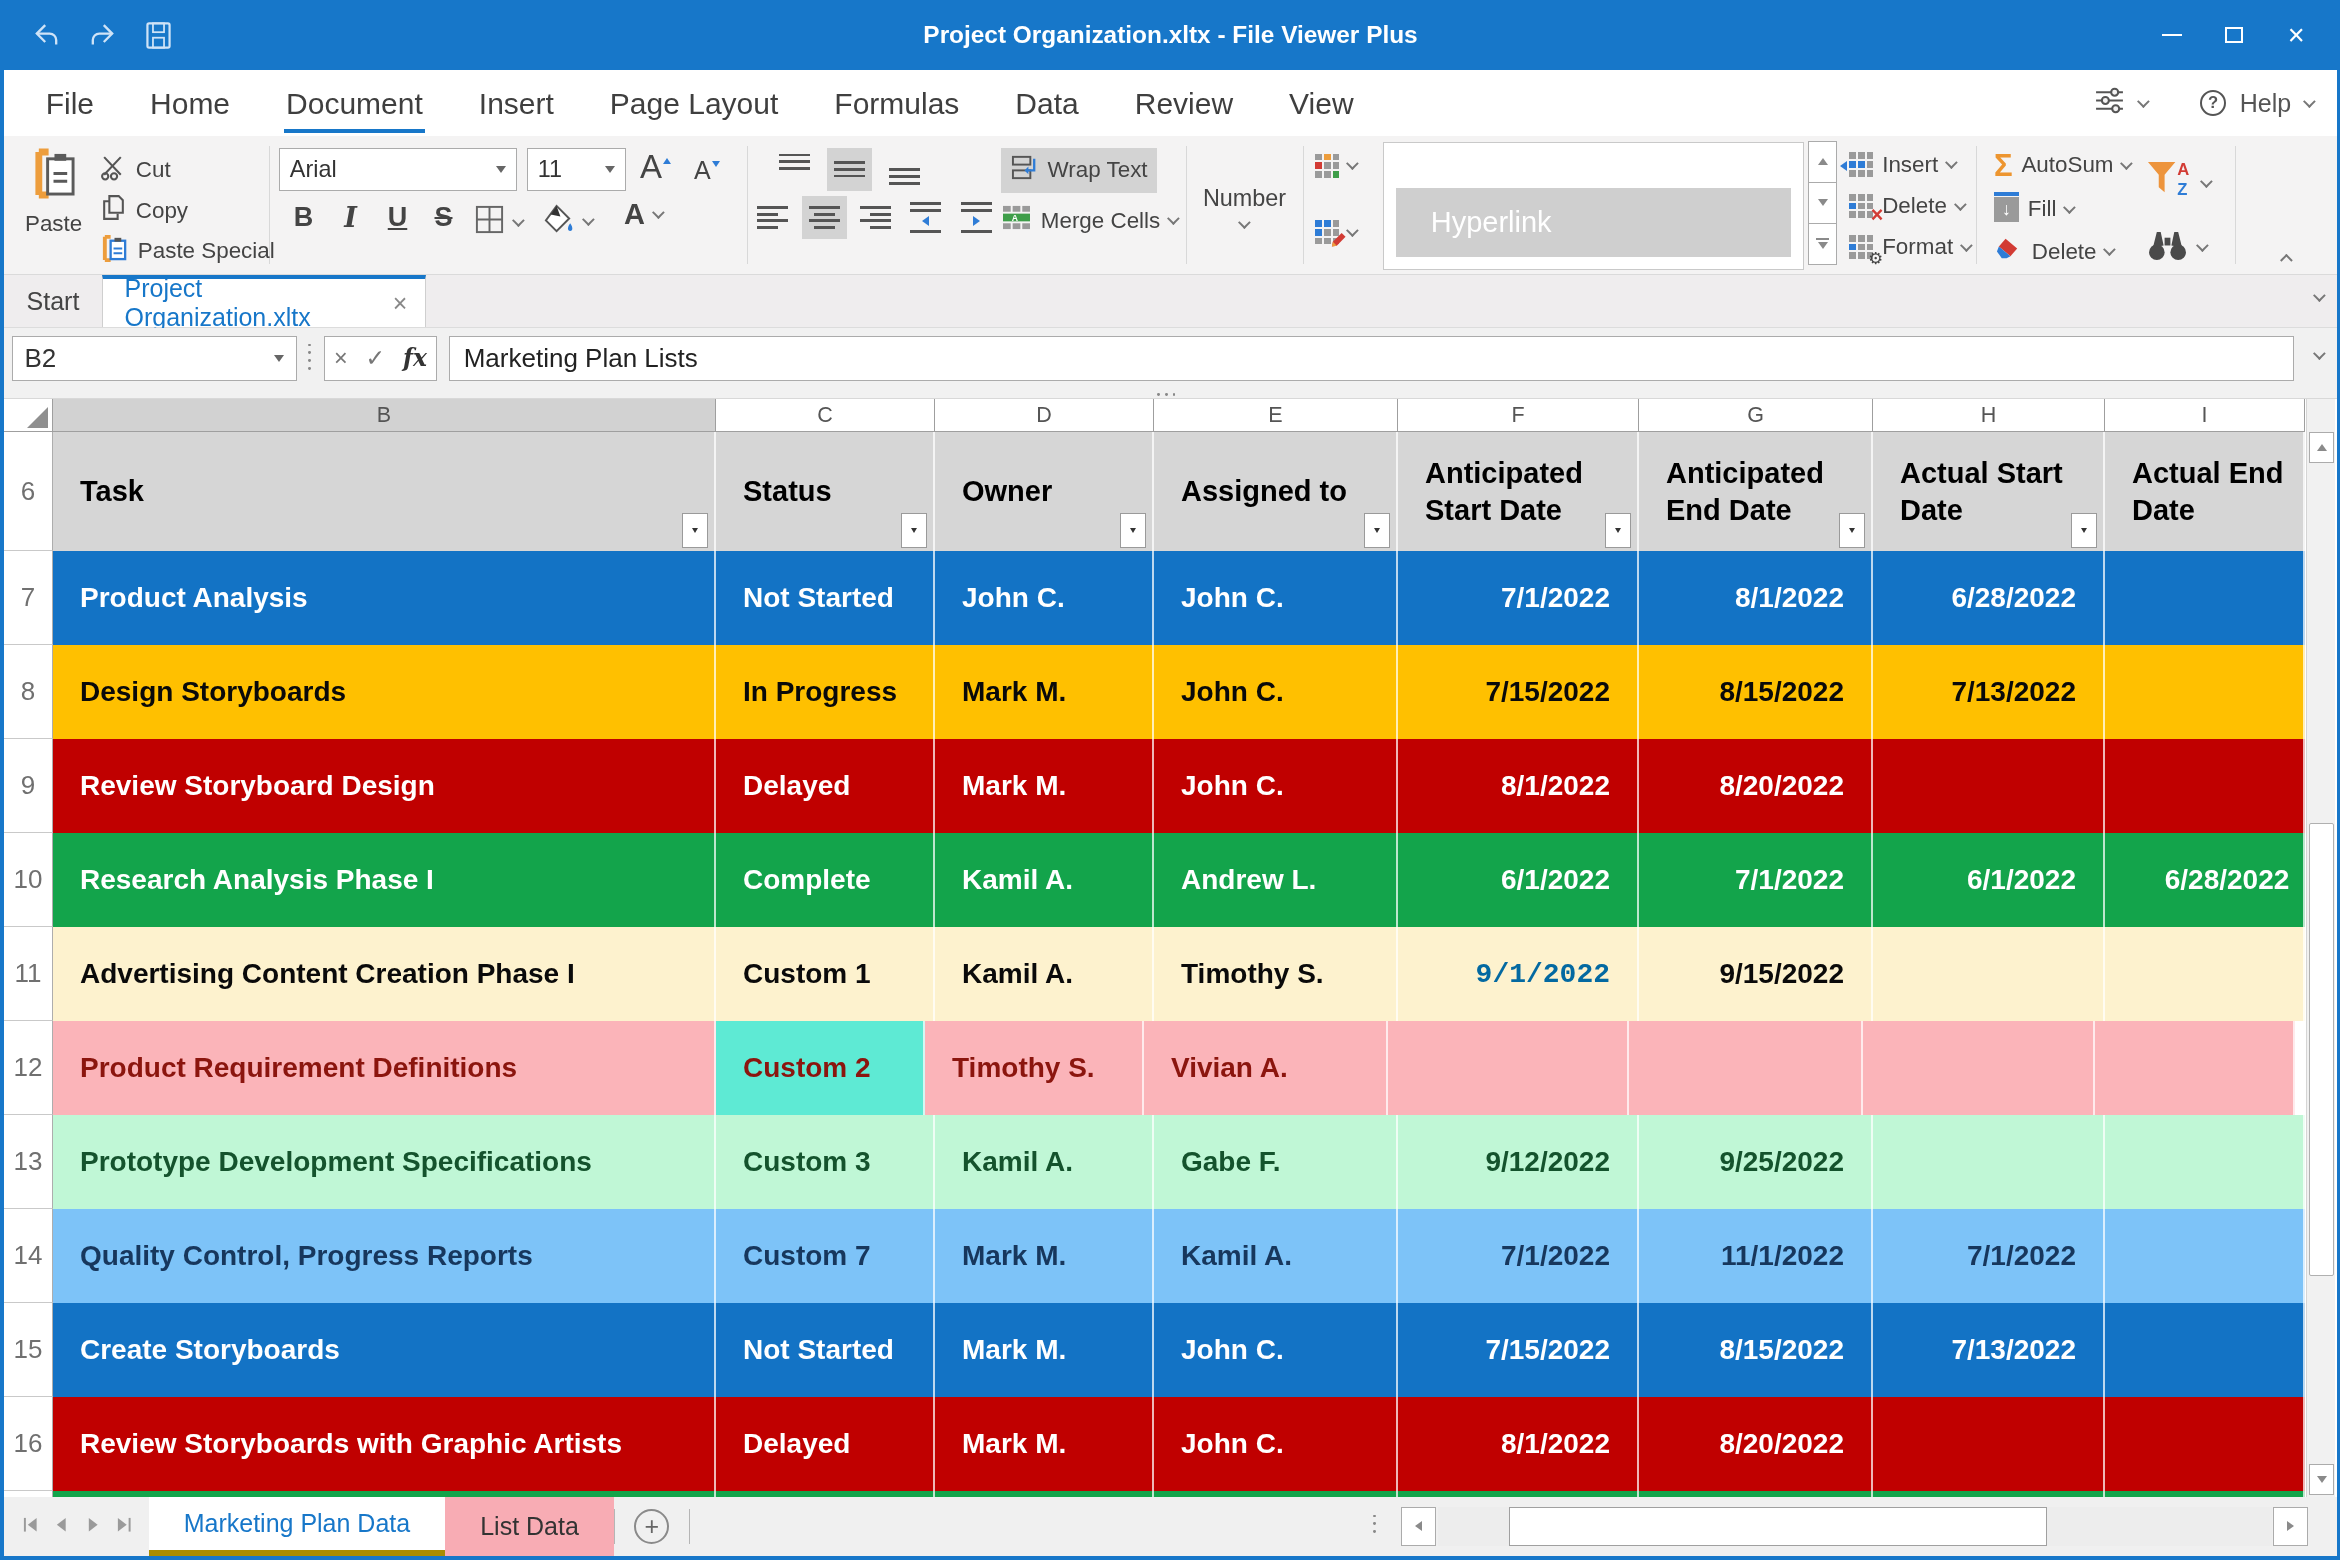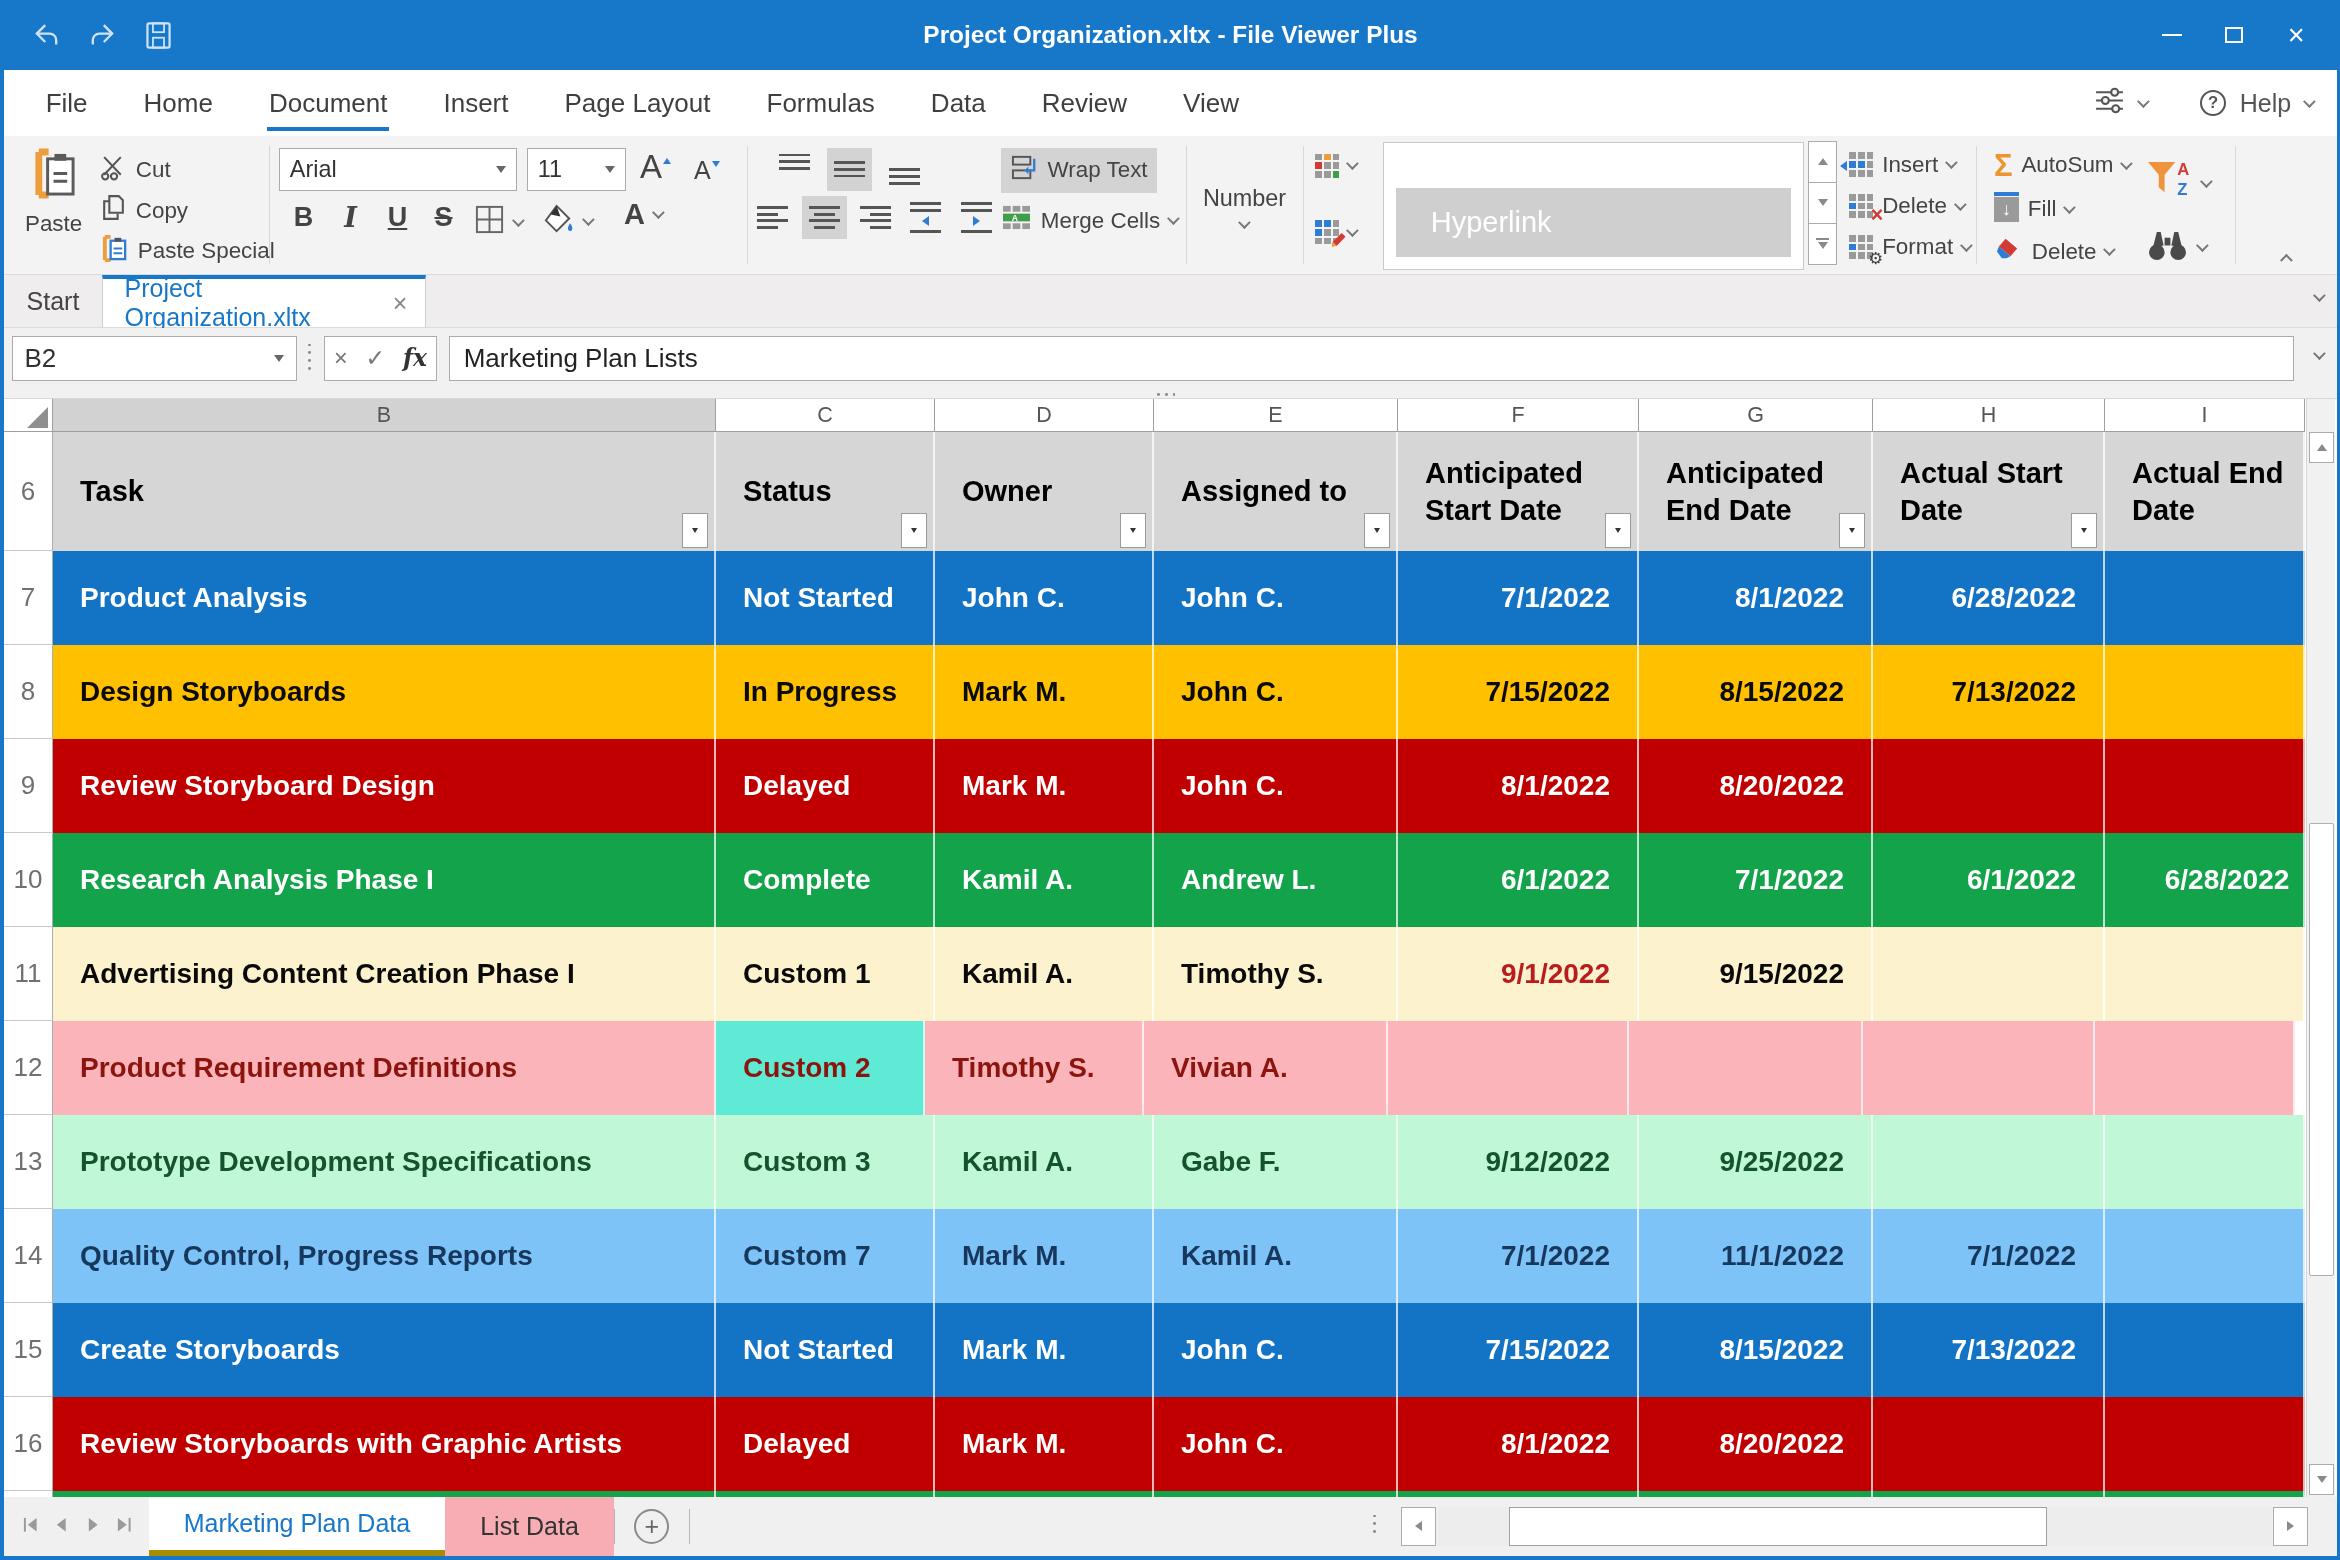--- a/index.html
+++ b/index.html
@@ -13,21 +13,21 @@
   .tb-icons svg { display:block; }
   .tb-title { position:absolute; left:0; right:0; text-align:center; color:#fff; font-weight:bold; font-size:24.4px; }
   .tb-ctrls { position:absolute; right:9.8px; top:0; height:70px; display:flex; align-items:center; }
   .tb-btn { width:62px; height:70px; display:flex; align-items:center; justify-content:center; color:#fff; }
   .min-glyph { width:19.5px; height:2px; background:#fff; }
   .max-glyph { width:17.6px; height:15.6px; border:2px solid #fff; }
   .close-glyph { font-size:29px; line-height:1; }
 
   
   .menubar { height:66px; background:#fff; display:flex; align-items:center; padding-left:13.7px; position:relative; flex:0 0 auto; }
-  .mitem { padding:0 26px; font-size:26px; color:#3F3F3F; height:66px; display:flex; align-items:center; cursor:default; }
+  .mitem { padding:0 26px; font-size:30px; color:#3F3F3F; height:66px; display:flex; align-items:center; cursor:default; }
   .mitem span { padding:13.7px 2px 7.8px 2px; border-bottom:4.9px solid transparent; }
   .mitem.active span { border-bottom-color:#1777C9; }
   .menu-right { position:absolute; right:23.4px; display:flex; align-items:center; gap:13.7px; color:#555; font-size:25px; }
   .help-circle { width:26px; height:26px; border:2px solid #555; border-radius:50%; display:inline-flex; align-items:center; justify-content:center; font-size:16.6px; font-weight:bold; }
 
   
   .ribbon { height:139px; background:#F4F3F3; position:relative; border-bottom:1px solid #DADADA; flex:0 0 auto; font-size:22.4px; color:#444; }
   .abs { position:absolute; }
   .rdiv { position:absolute; top:9.8px; bottom:9.8px; width:1px; background:#D8D8D8; }
   .chev { display:inline-block; width:8.8px; height:8.8px; border-right:2px solid #777; border-bottom:2px solid #777; transform:rotate(45deg); margin-top:-3.9px; }
@@ -688,21 +688,21 @@
             <div class="cell ar" style="width: 200px; height: 94px; background: rgb(19, 164, 75); color: rgb(255, 255, 255);">
               <span class="iclip">6/28/2022</span>
             </div>
           </div>
           <div class="grow drow">
             <div class="gut" style="height: 94px;">11</div>
             <div class="cell al" style="width: 663px; height: 94px; background: rgb(253, 242, 206); color: rgb(10, 10, 10);">Advertising Content Creation Phase I</div>
             <div class="cell al" style="width: 219px; height: 94px; background: rgb(253, 242, 206); color: rgb(10, 10, 10);">Custom 1</div>
             <div class="cell al" style="width: 219px; height: 94px; background: rgb(253, 242, 206); color: rgb(10, 10, 10);">Kamil A.</div>
             <div class="cell al" style="width: 244px; height: 94px; background: rgb(253, 242, 206); color: rgb(10, 10, 10);">Timothy S.</div>
-            <div class="cell ar" style="width: 241px; height: 94px; background: rgb(253, 242, 206); color: #b91c1c;">
+            <div class="cell ar" style="width: 241px; height: 94px; background: rgb(253, 242, 206); color: #0369a1; font-family: Liberation Mono, monospace;">
               <span class="pad">9/1/2022</span>
             </div>
             <div class="cell ar" style="width: 234px; height: 94px; background: rgb(253, 242, 206); color: rgb(10, 10, 10); padding-left: 28px;">
               <span class="pad">9/15/2022</span>
             </div>
             <div class="cell ar" style="width: 232px; height: 94px; background: rgb(253, 242, 206); color: rgb(10, 10, 10);">
               <span class="pad"></span>
             </div>
             <div class="cell ar" style="width: 200px; height: 94px; background: rgb(253, 242, 206); color: rgb(10, 10, 10);">
               <span class="iclip"></span>

